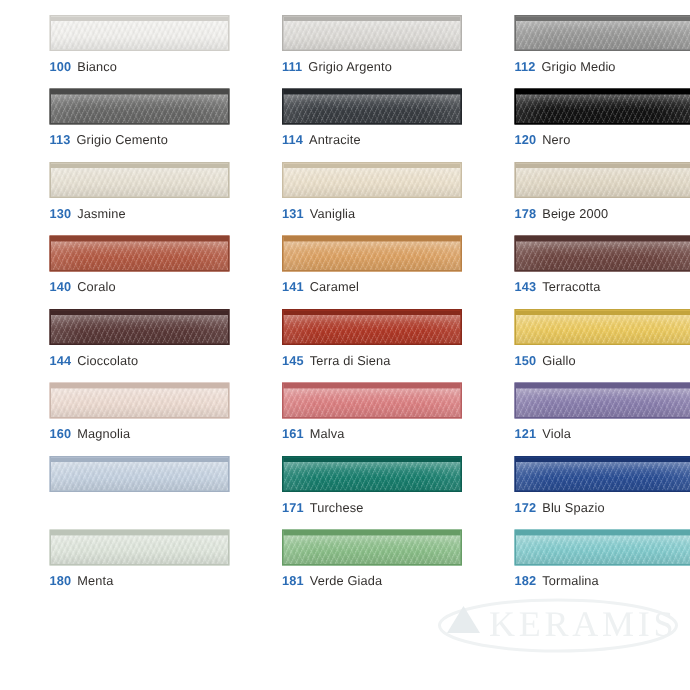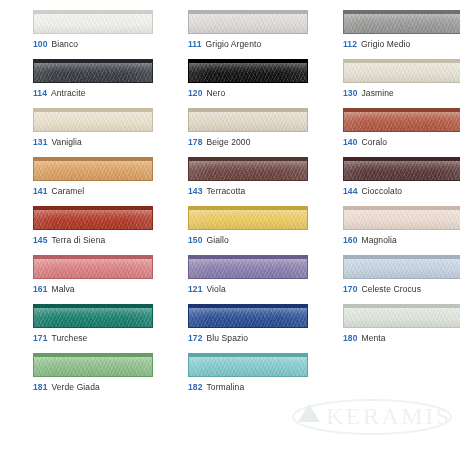--- a/index.html
+++ b/index.html
@@ -142,20 +142,28 @@
       </div>
       <div class="cell">
         <div class="swatch" style="background: rgb(154, 154, 153); border-color: rgb(111, 111, 110);">
           <div class="topline" style="background: rgb(111, 111, 110);"></div>
           <div class="sheen"></div>
           <div class="grain"></div>
         </div>
         <div class="label"><span class="code">112</span><span class="name">Grigio Medio</span></div>
       </div>
       <div class="cell">
+        <div class="swatch" style="background: rgb(106, 106, 105); border-color: rgb(74, 74, 73);">
+          <div class="topline" style="background: rgb(74, 74, 73);"></div>
+          <div class="sheen"></div>
+          <div class="grain"></div>
+        </div>
+        <div class="label"><span class="code">113</span><span class="name">Grigio Cemento</span></div>
+      </div>
+      <div class="cell">
         <div class="swatch" style="background: rgb(59, 63, 68); border-color: rgb(35, 38, 42);">
           <div class="topline" style="background: rgb(35, 38, 42);"></div>
           <div class="sheen"></div>
           <div class="grain"></div>
         </div>
         <div class="label"><span class="code">114</span><span class="name">Antracite</span></div>
       </div>
       <div class="cell">
         <div class="swatch" style="background: rgb(19, 19, 19); border-color: rgb(0, 0, 0);">
           <div class="topline" style="background: rgb(0, 0, 0);"></div>
@@ -259,21 +267,20 @@
           <div class="grain"></div>
         </div>
         <div class="label"><span class="code">121</span><span class="name">Viola</span></div>
       </div>
       <div class="cell">
         <div class="swatch" style="background: rgb(198, 211, 226); border-color: rgb(162, 176, 194);">
           <div class="topline" style="background: rgb(162, 176, 194);"></div>
           <div class="sheen"></div>
           <div class="grain"></div>
         </div>
-        <div class="label"><span class="code">170</span><span class="name">Celeste Crocus</span></div>
       </div>
       <div class="cell">
         <div class="swatch" style="background: rgb(25, 128, 111); border-color: rgb(13, 93, 80);">
           <div class="topline" style="background: rgb(13, 93, 80);"></div>
           <div class="sheen"></div>
           <div class="grain"></div>
         </div>
         <div class="label"><span class="code">171</span><span class="name">Turchese</span></div>
       </div>
       <div class="cell">

